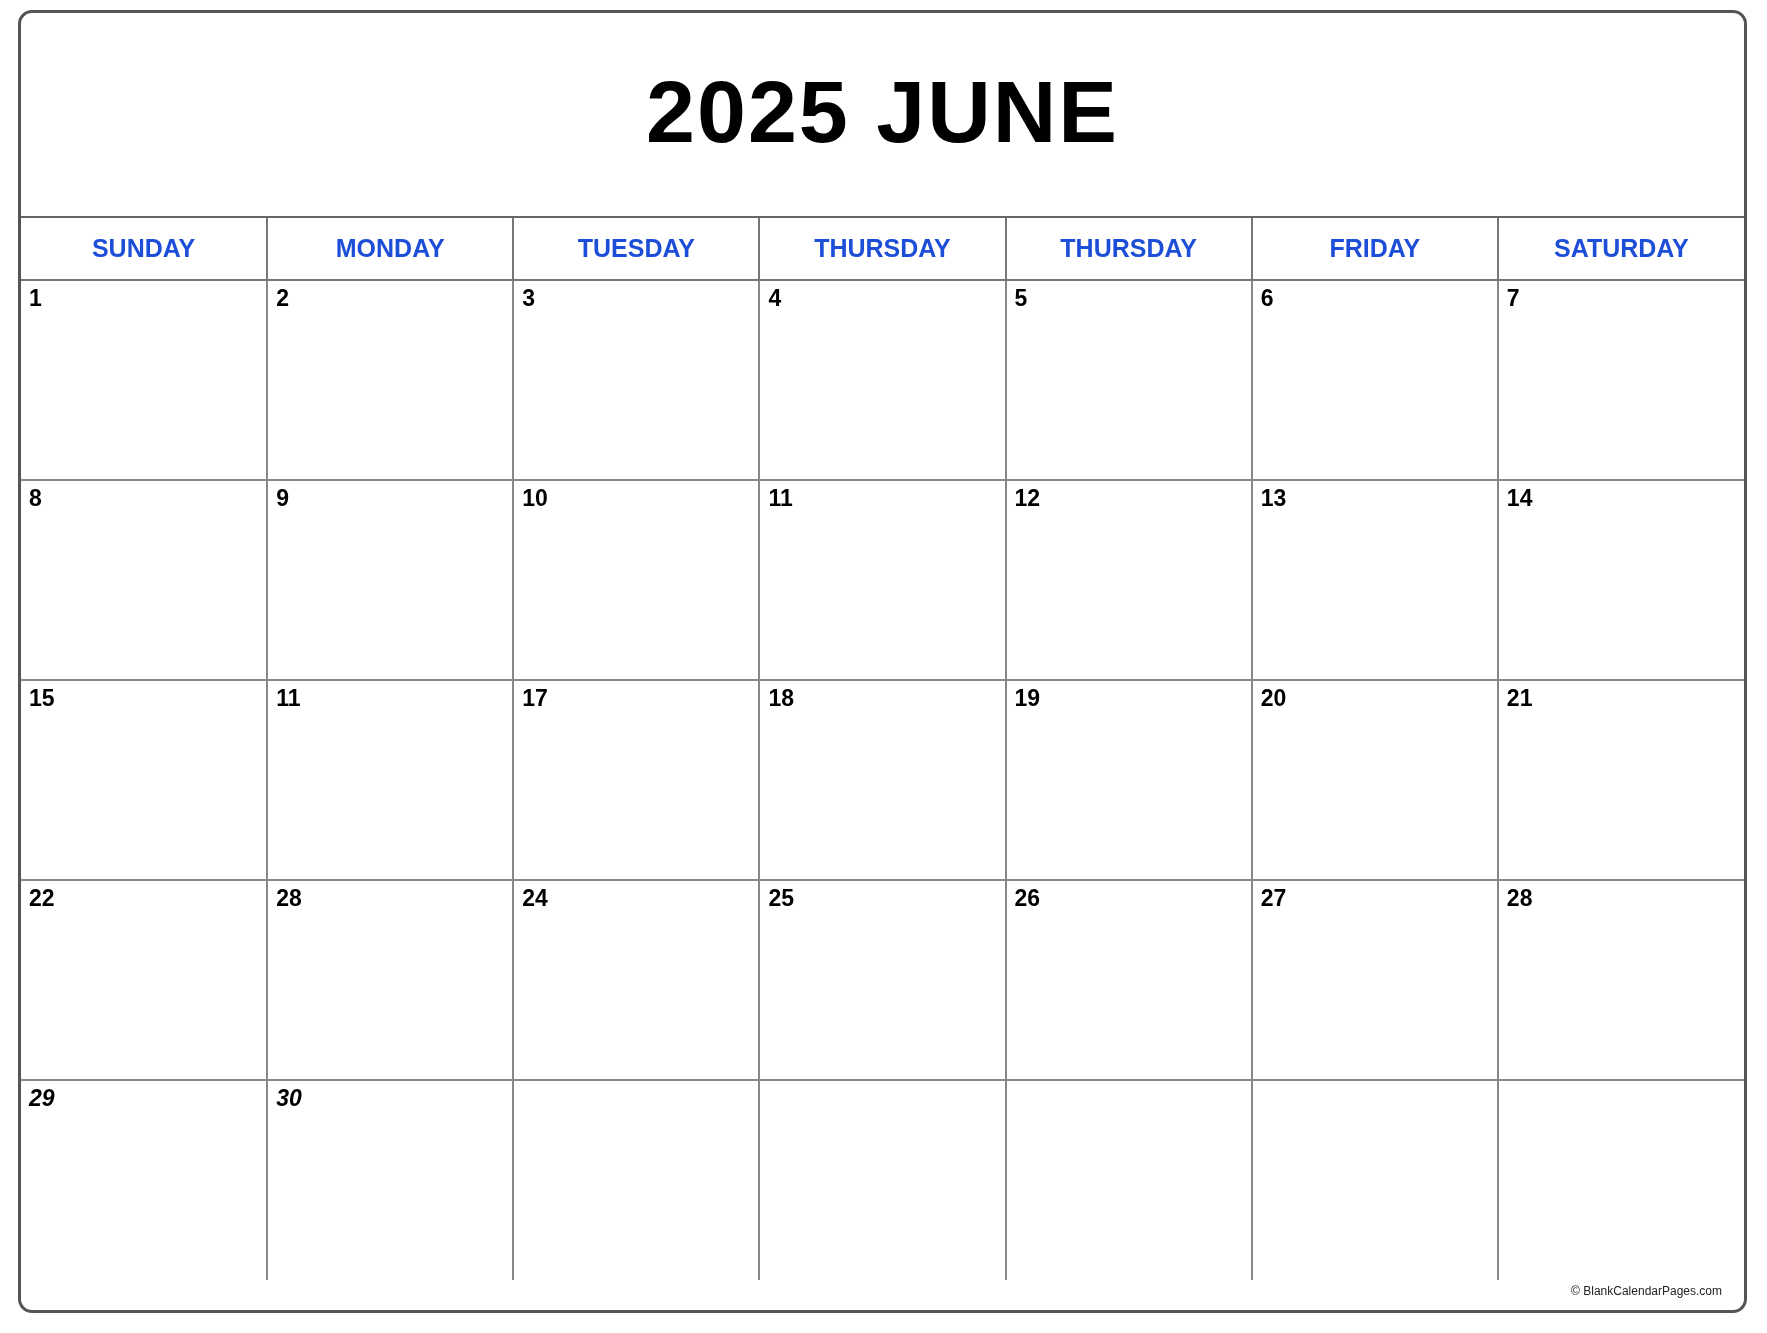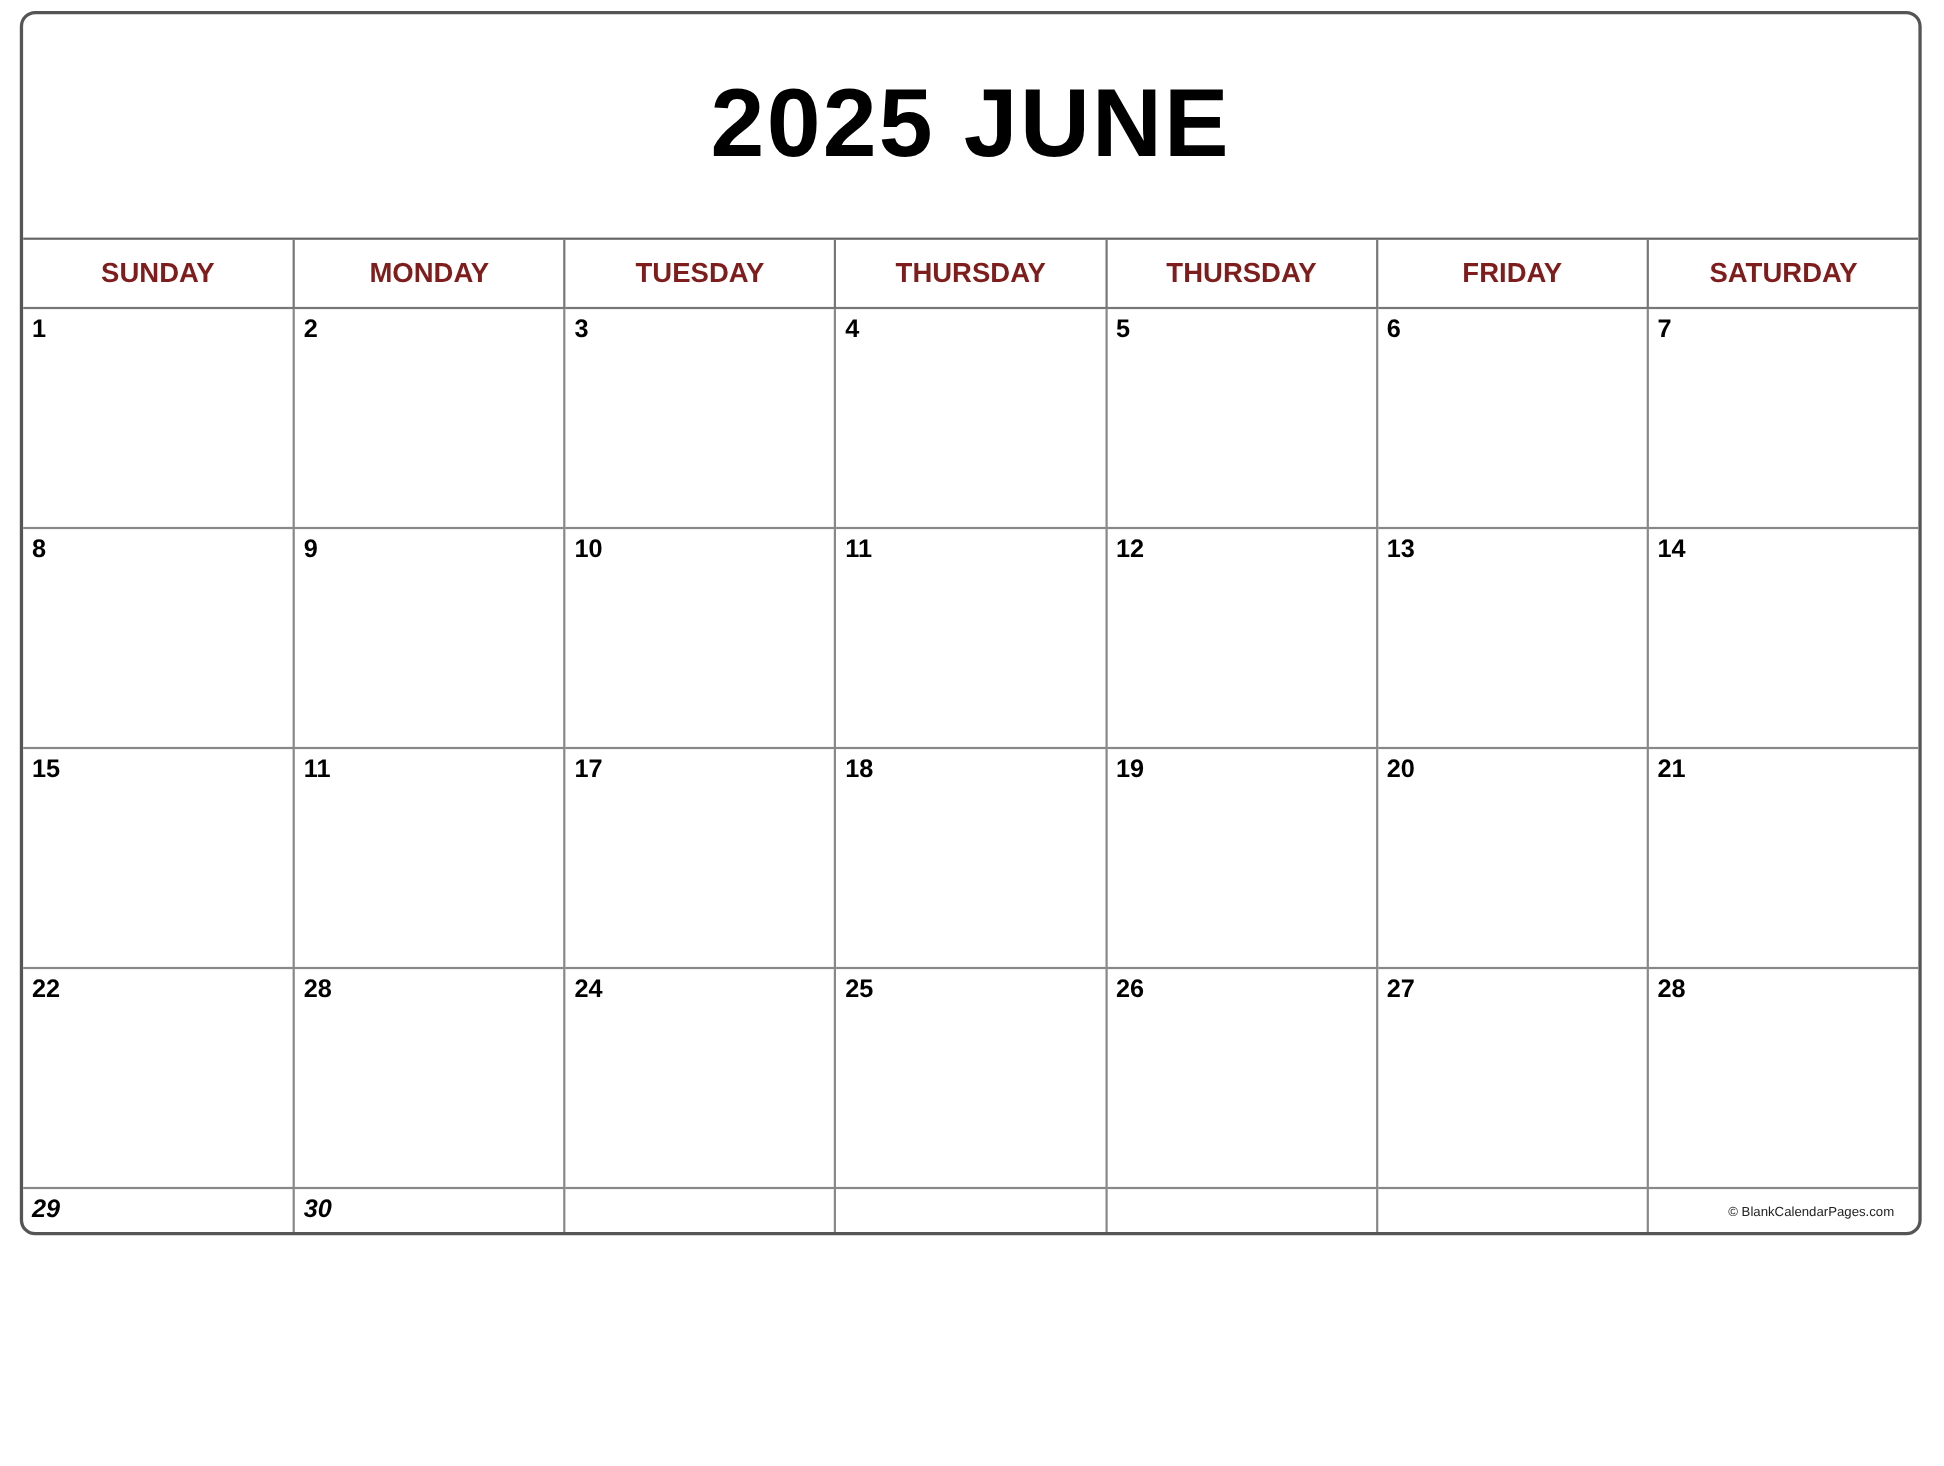--- a/index.html
+++ b/index.html
@@ -12,21 +12,21 @@
     height: 1333px;
     font-family: "Liberation Sans", sans-serif;
     overflow: hidden;
   }
 
   .calendar-wrap {
     position: absolute;
     left: 18px;
     top: 10px;
     width: 1729px;
-    height: 1113px;
+    height: 1303px;
     box-sizing: border-box;
     border: 3px solid #555555;
     border-radius: 14px;
     background: #ffffff;
     overflow: hidden;
   }
 
   .title-bar {
     height: 205px;
     display: flex;
@@ -50,21 +50,21 @@
     border-collapse: collapse;
     table-layout: fixed;
   }
   table.cal th {
     height: 62px;
     box-sizing: border-box;
     border-right: 2px solid #777777;
     border-bottom: 2px solid #777777;
     font-size: 25px;
     font-weight: bold;
-    color: #7f1d1d;
+    color: #1d4ed8;
     text-align: center;
     vertical-align: middle;
     padding: 0;
   }
   table.cal th:last-child { border-right: none; }
 
   table.cal td {
     height: 200px;
     box-sizing: border-box;
     border-right: 2px solid #888888;

